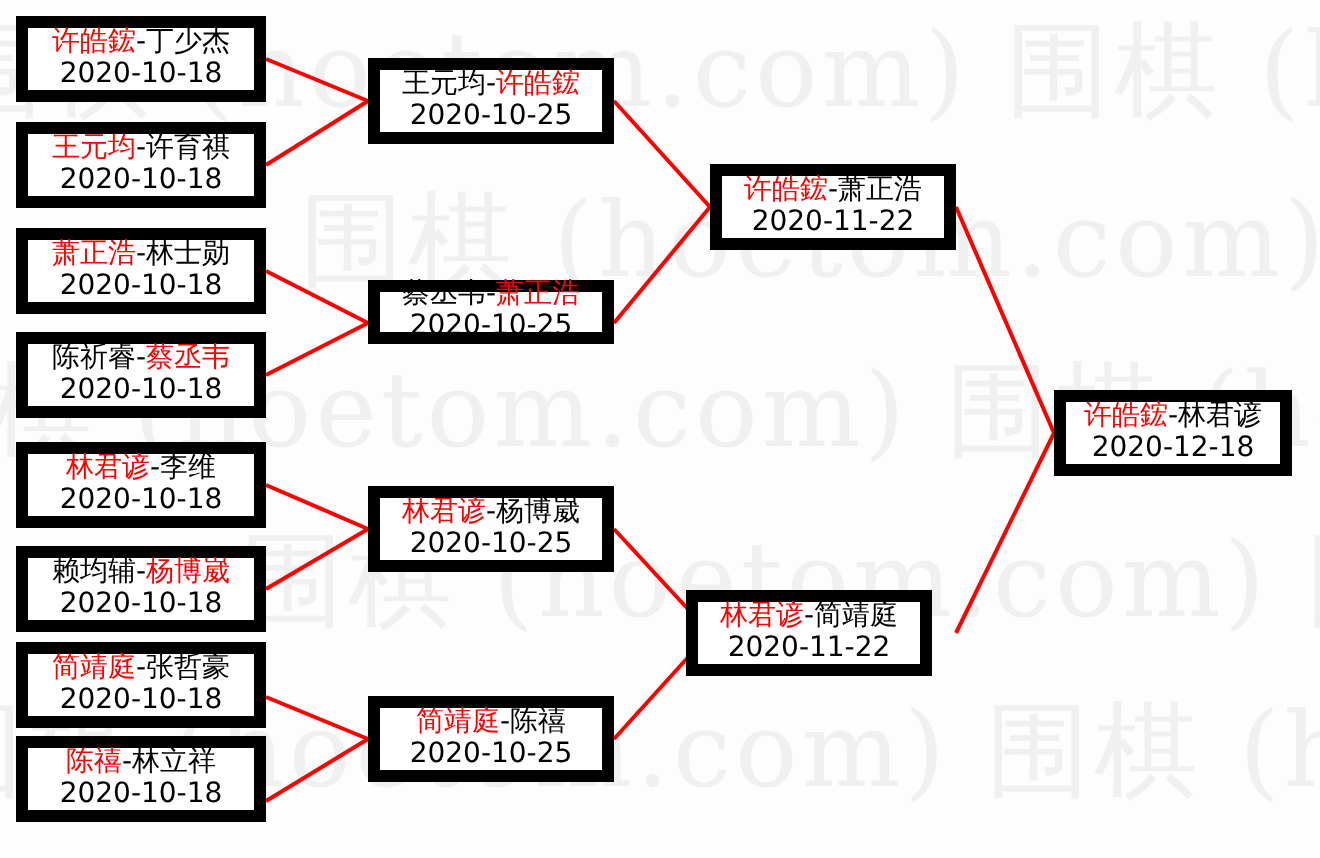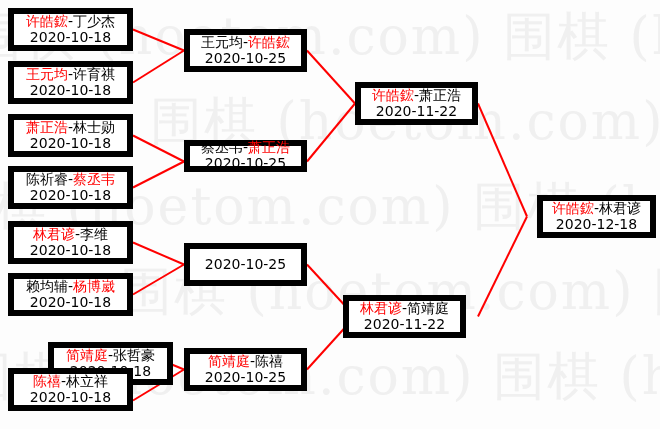--- a/index.html
+++ b/index.html
@@ -126,50 +126,51 @@
         <div class="match-date">2020-10-18</div>
       </div>
       <div class="match-box" style="left: 8px; top: 221px; width: 125px; height: 43px; border-color: rgb(0, 0, 0);">
         <div class="match-players"><span class="p-win" style="color: rgb(255, 0, 0);">林君谚</span><span class="p-sep">-</span><span class="p-lose" style="color: rgb(0, 0, 0);">李维</span></div>
         <div class="match-date">2020-10-18</div>
       </div>
       <div class="match-box" style="left: 8px; top: 273px; width: 125px; height: 43px; border-color: rgb(0, 0, 0);">
         <div class="match-players"><span class="p-lose" style="color: rgb(0, 0, 0);">赖均辅</span><span class="p-sep">-</span><span class="p-win" style="color: rgb(255, 0, 0);">杨博崴</span></div>
         <div class="match-date">2020-10-18</div>
       </div>
-      <div class="match-box" style="left: 8px; top: 342px; width: 125px; height: 43px; border-color: rgb(0, 0, 0); margin-left: 40px;">
+      <div class="match-box" style="left: 8px; top: 321px; width: 125px; height: 43px; border-color: rgb(0, 0, 0);">
         <div class="match-players"><span class="p-win" style="color: rgb(255, 0, 0);">简靖庭</span><span class="p-sep">-</span><span class="p-lose" style="color: rgb(0, 0, 0);">张哲豪</span></div>
         <div class="match-date">2020-10-18</div>
       </div>
       <div class="match-box" style="left: 8px; top: 368px; width: 125px; height: 43px; border-color: rgb(0, 0, 0);">
         <div class="match-players"><span class="p-win" style="color: rgb(255, 0, 0);">陈禧</span><span class="p-sep">-</span><span class="p-lose" style="color: rgb(0, 0, 0);">林立祥</span></div>
         <div class="match-date">2020-10-18</div>
       </div>
       <div class="match-box" style="left: 184px; top: 29px; width: 123px; height: 43px; border-color: rgb(0, 0, 0);">
         <div class="match-players"><span class="p-lose" style="color: rgb(0, 0, 0);">王元均</span><span class="p-sep">-</span><span class="p-win" style="color: rgb(255, 0, 0);">许皓鋐</span></div>
         <div class="match-date">2020-10-25</div>
       </div>
       <div class="match-box" style="left: 184px; top: 140px; width: 123px; height: 32px; border-color: rgb(0, 0, 0);">
         <div class="match-players"><span class="p-lose" style="color: rgb(0, 0, 0);">蔡丞韦</span><span class="p-sep">-</span><span class="p-win" style="color: rgb(255, 0, 0);">萧正浩</span></div>
         <div class="match-date">2020-10-25</div>
       </div>
       <div class="match-box" style="left: 184px; top: 243px; width: 123px; height: 43px; border-color: rgb(0, 0, 0);">
+        <div class="match-players"><span class="p-win" style="color: rgb(255, 0, 0);">林君谚</span><span class="p-sep">-</span><span class="p-lose" style="color: rgb(0, 0, 0);">杨博崴</span></div>
         <div class="match-date">2020-10-25</div>
       </div>
       <div class="match-box" style="left: 184px; top: 348px; width: 123px; height: 43px; border-color: rgb(0, 0, 0);">
         <div class="match-players"><span class="p-win" style="color: rgb(255, 0, 0);">简靖庭</span><span class="p-sep">-</span><span class="p-lose" style="color: rgb(0, 0, 0);">陈禧</span></div>
         <div class="match-date">2020-10-25</div>
       </div>
       <div class="match-box" style="left: 355px; top: 82px; width: 123px; height: 43px; border-color: rgb(0, 0, 0);">
         <div class="match-players"><span class="p-win" style="color: rgb(255, 0, 0);">许皓鋐</span><span class="p-sep">-</span><span class="p-lose" style="color: rgb(0, 0, 0);">萧正浩</span></div>
         <div class="match-date">2020-11-22</div>
       </div>
       <div class="match-box" style="left: 343px; top: 295px; width: 123px; height: 43px; border-color: rgb(0, 0, 0);">
         <div class="match-players"><span class="p-win" style="color: rgb(255, 0, 0);">林君谚</span><span class="p-sep">-</span><span class="p-lose" style="color: rgb(0, 0, 0);">简靖庭</span></div>
         <div class="match-date">2020-11-22</div>
       </div>
-      <div class="match-box" style="left: 527px; top: 195px; width: 119px; height: 43px; border-color: rgb(0, 0, 0); margin-left: 10px;">
+      <div class="match-box" style="left: 527px; top: 195px; width: 119px; height: 43px; border-color: rgb(0, 0, 0);">
         <div class="match-players"><span class="p-win" style="color: rgb(255, 0, 0);">许皓鋐</span><span class="p-sep">-</span><span class="p-lose" style="color: rgb(0, 0, 0);">林君谚</span></div>
         <div class="match-date">2020-12-18</div>
       </div>
     </div>
 
 </div>
 
 </body></html>

